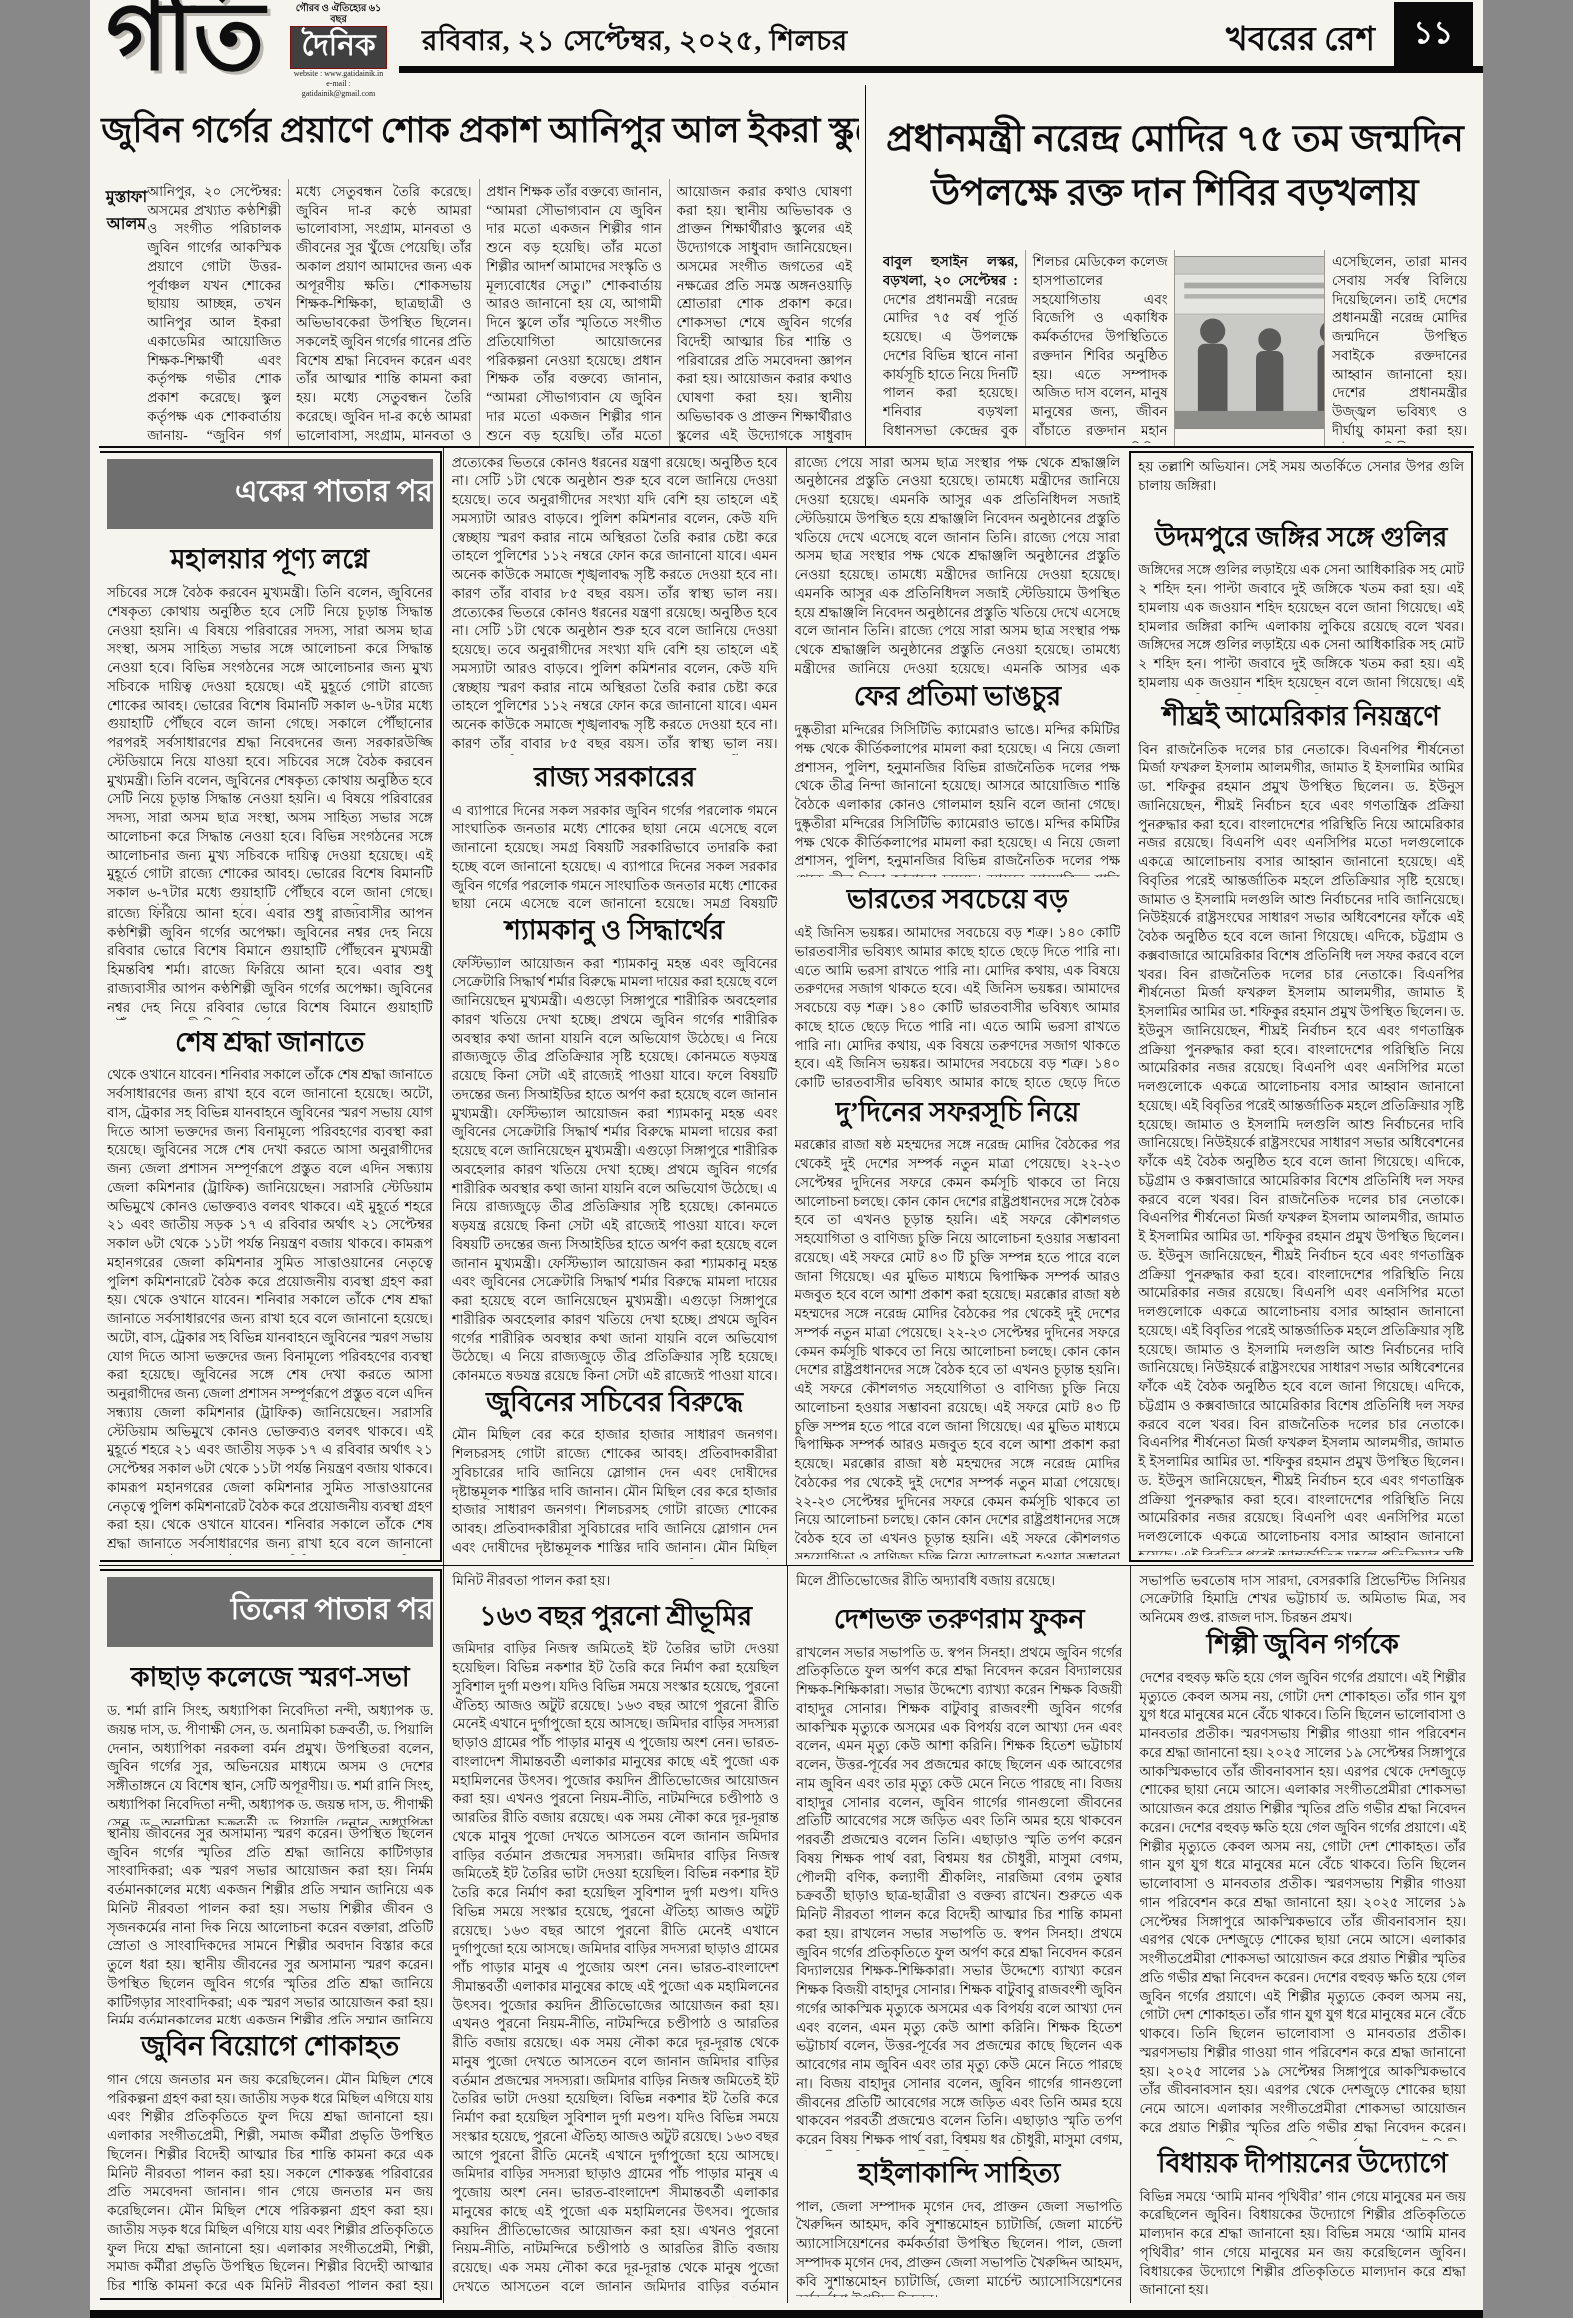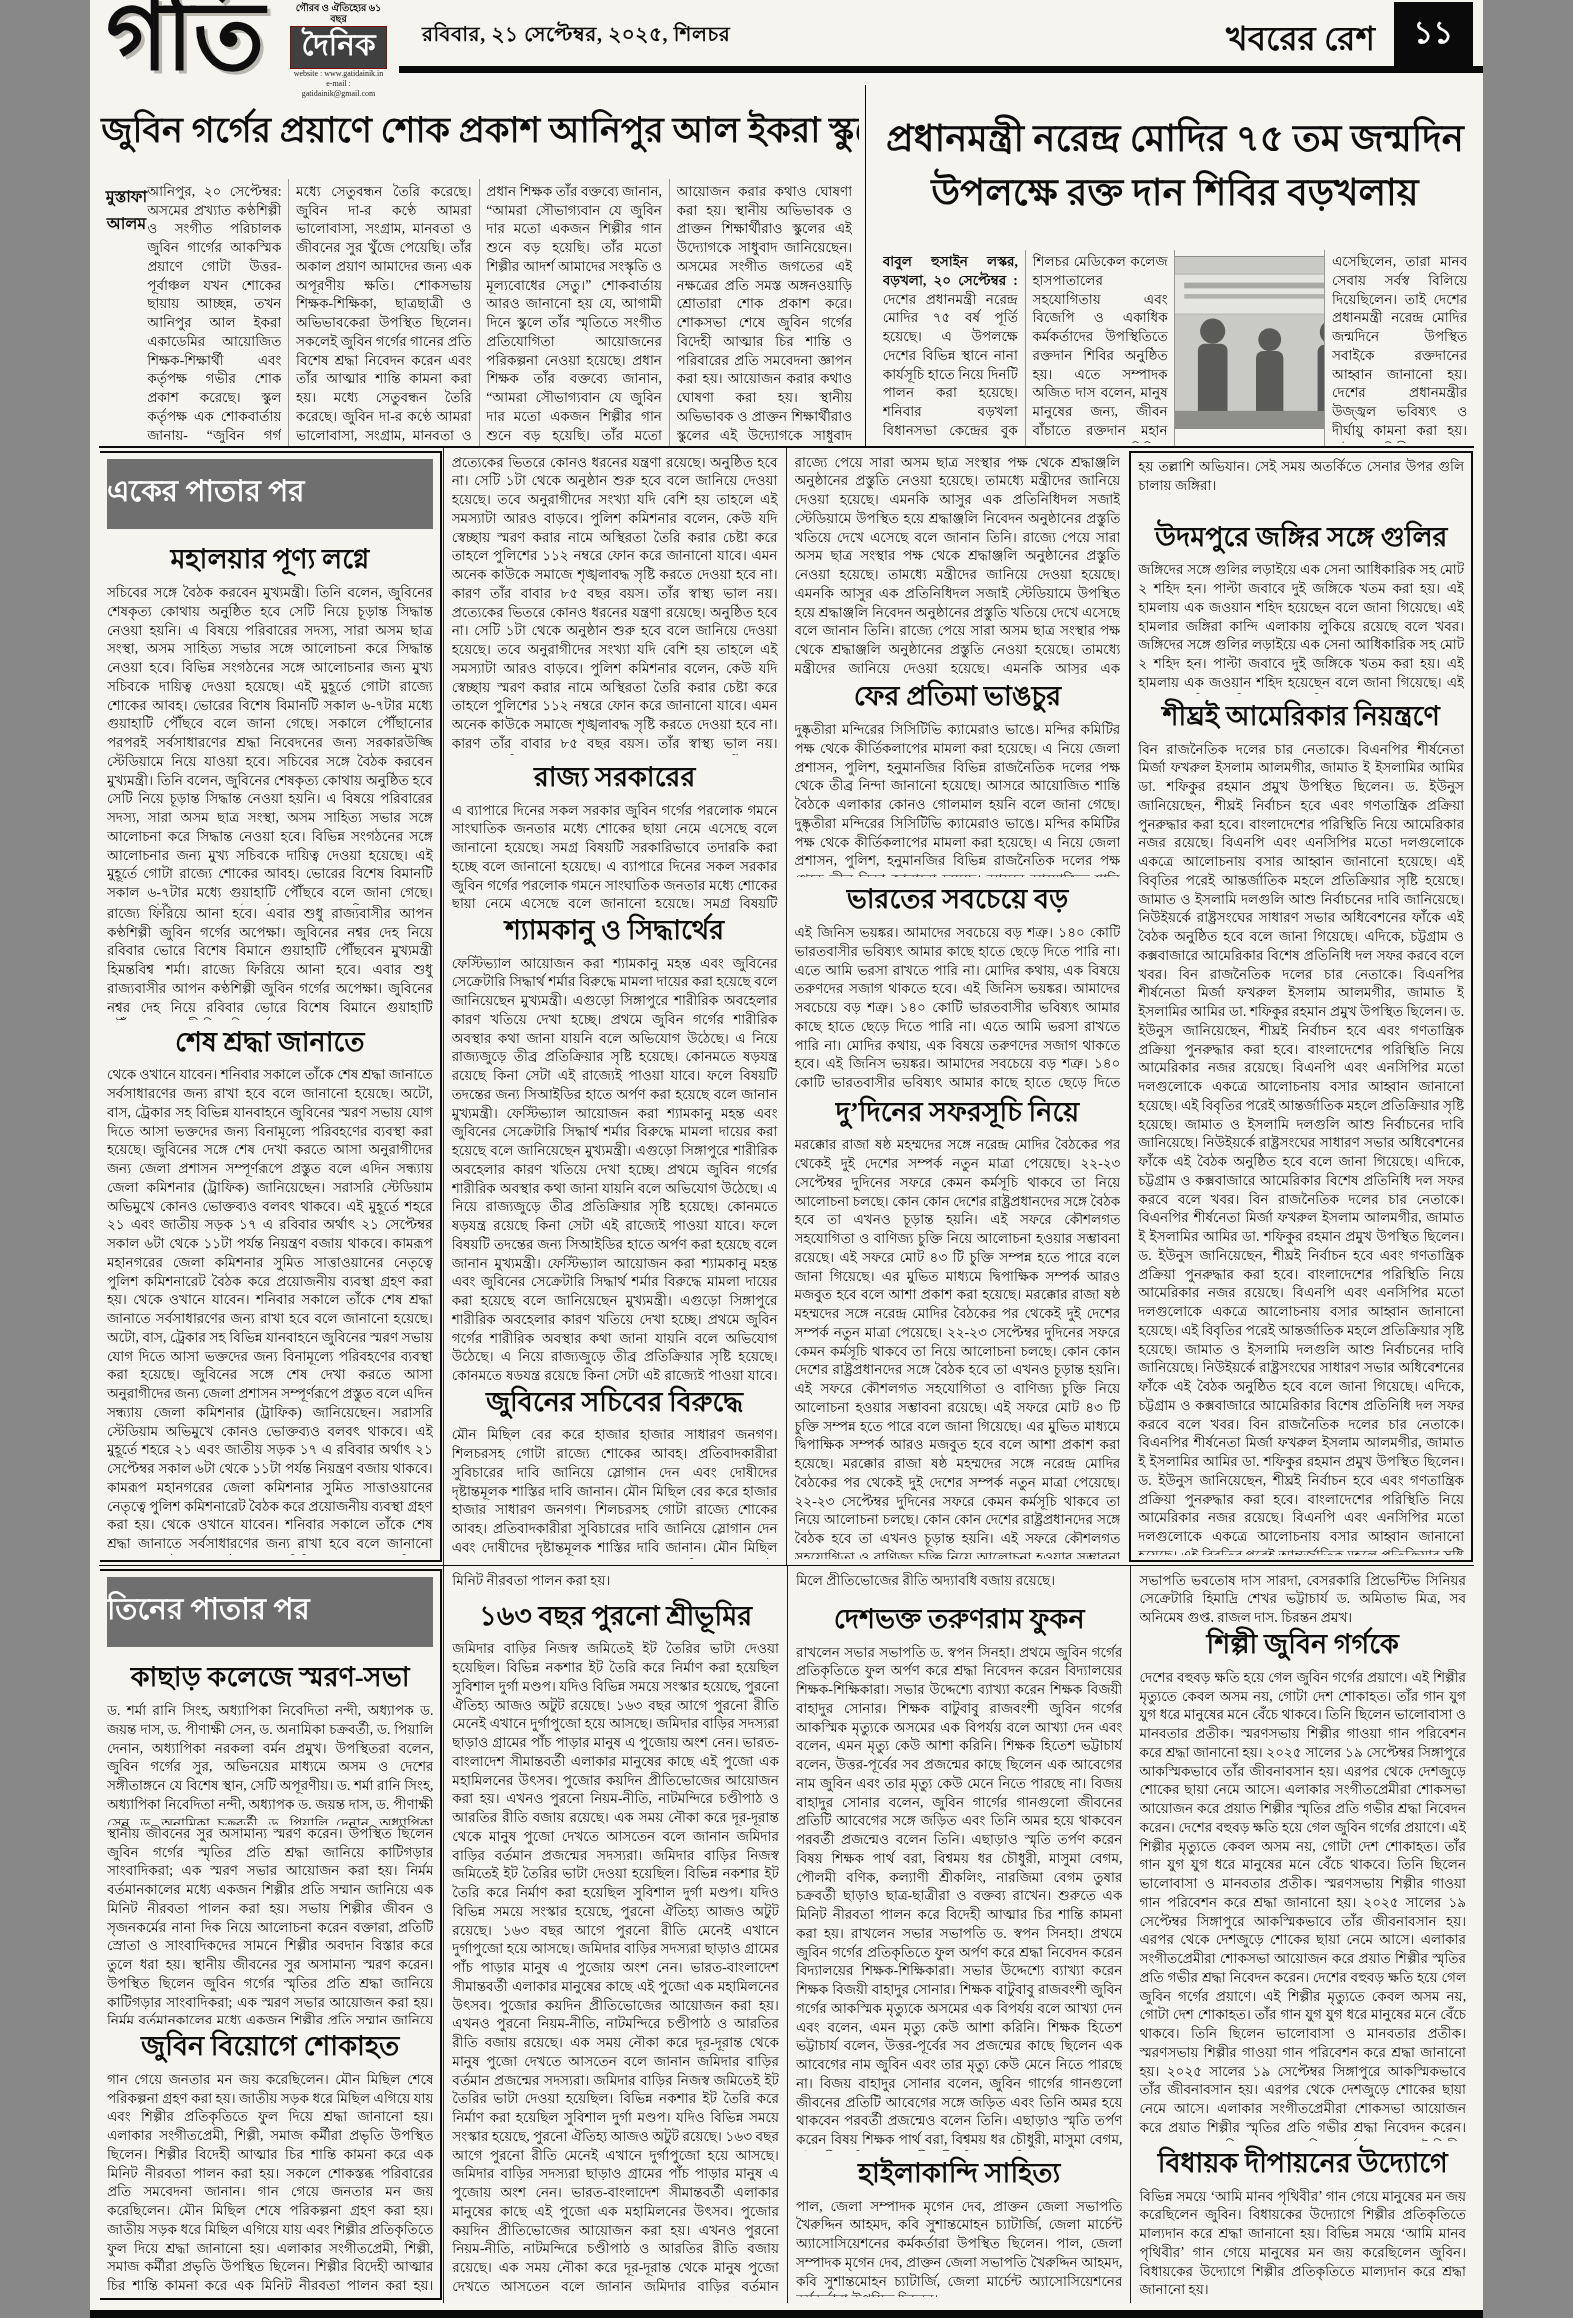--- a/index.html
+++ b/index.html
@@ -7,21 +7,21 @@
         font-family:"Liberation Serif","DejaVu Serif",serif;overflow:hidden;margin:0 auto;}
   
   .masthead{position:relative;height:85px;}
   .logo-gati{position:absolute;left:16px;top:-10.2px;font-size:95px;font-weight:bold;
              text-shadow:3.4px 3.4px 0 #b9b7b0;letter-spacing:-2.3px;line-height:1;}
   .logo-block{position:absolute;left:200px;top:3.4px;width:97px;text-align:center;}
   .logo-tagline{font-size:9.7px;font-weight:bold;line-height:1.1;}
   .daily-badge{margin-top:1.1px;background:#404040;color:#fff;font-size:29.5px;font-weight:bold;
                padding:4.5px 3.4px 6.8px;border:1.7px solid #7d0f0d;line-height:1;}
   .logo-contact{font-size:8px;line-height:1.25;margin-top:0;color:#222;}
-  .masthead-date{position:absolute;left:332px;top:19.3px;font-size:20px;font-weight:bold;letter-spacing:0.6px;}
+  .masthead-date{position:absolute;left:332px;top:19.3px;font-size:28px;font-weight:bold;letter-spacing:0.6px;}
   .masthead-rule{position:absolute;left:309px;right:0;top:66px;height:6.8px;background:#0a0a0a;}
   .section-label{position:absolute;right:108px;top:12.5px;font-size:33px;font-weight:bold;}
   .page-badge{position:absolute;right:10.2px;top:2.3px;width:79px;height:64px;background:#0a0a0a;
               color:#fff;display:flex;align-items:center;justify-content:center;
               font-size:31px;font-weight:bold;}
   
   .top-row{display:flex;height:361px;margin:0 9px;}
   .story-left{width:760px;display:flex;flex-direction:column;}
   .story-right{flex:1;border-left:1.7px solid #0a0a0a;margin-left:5.7px;padding-left:10.2px;
                display:flex;flex-direction:column;}
@@ -38,21 +38,21 @@
   .news-photo svg{width:100%;height:100%;display:block;}
   
   .band{display:flex;margin:0 9px;border-top:2.3px solid #0a0a0a;overflow:hidden;}
   .band-mid{height:1117px;}
   .band-bottom{height:737px;border-top:1.7px solid #0a0a0a;}
   .bcol{flex:1;display:flex;flex-direction:column;overflow:hidden;padding:5.7px 8px;
         border-left:1.1px solid #222;}
   .band .bcol:first-child{border-left:none;}
   .bcol.boxed{border:2.3px solid #0a0a0a;margin:3.4px 1.1px;padding:4.5px 6.8px;}
   .flow-band{flex:none;background:#6f6f6f;color:#fff;font-size:29.5px;font-weight:bold;
-             text-align:left;padding:9px 0 12.5px;margin:1.1px 0 8px;}
+             text-align:right;padding:9px 0 12.5px;margin:1.1px 0 8px;}
   .flow-subhead{flex:none;font-size:27px;font-weight:bold;text-align:center;
                 padding:8px 0 9px;line-height:1.1;}
   .bottom-bar{position:absolute;left:0;right:0;bottom:0;height:9px;background:#0a0a0a;}
 </style>
 </head>
 <body>
 
 <div class="page">
 
   <header class="masthead">

